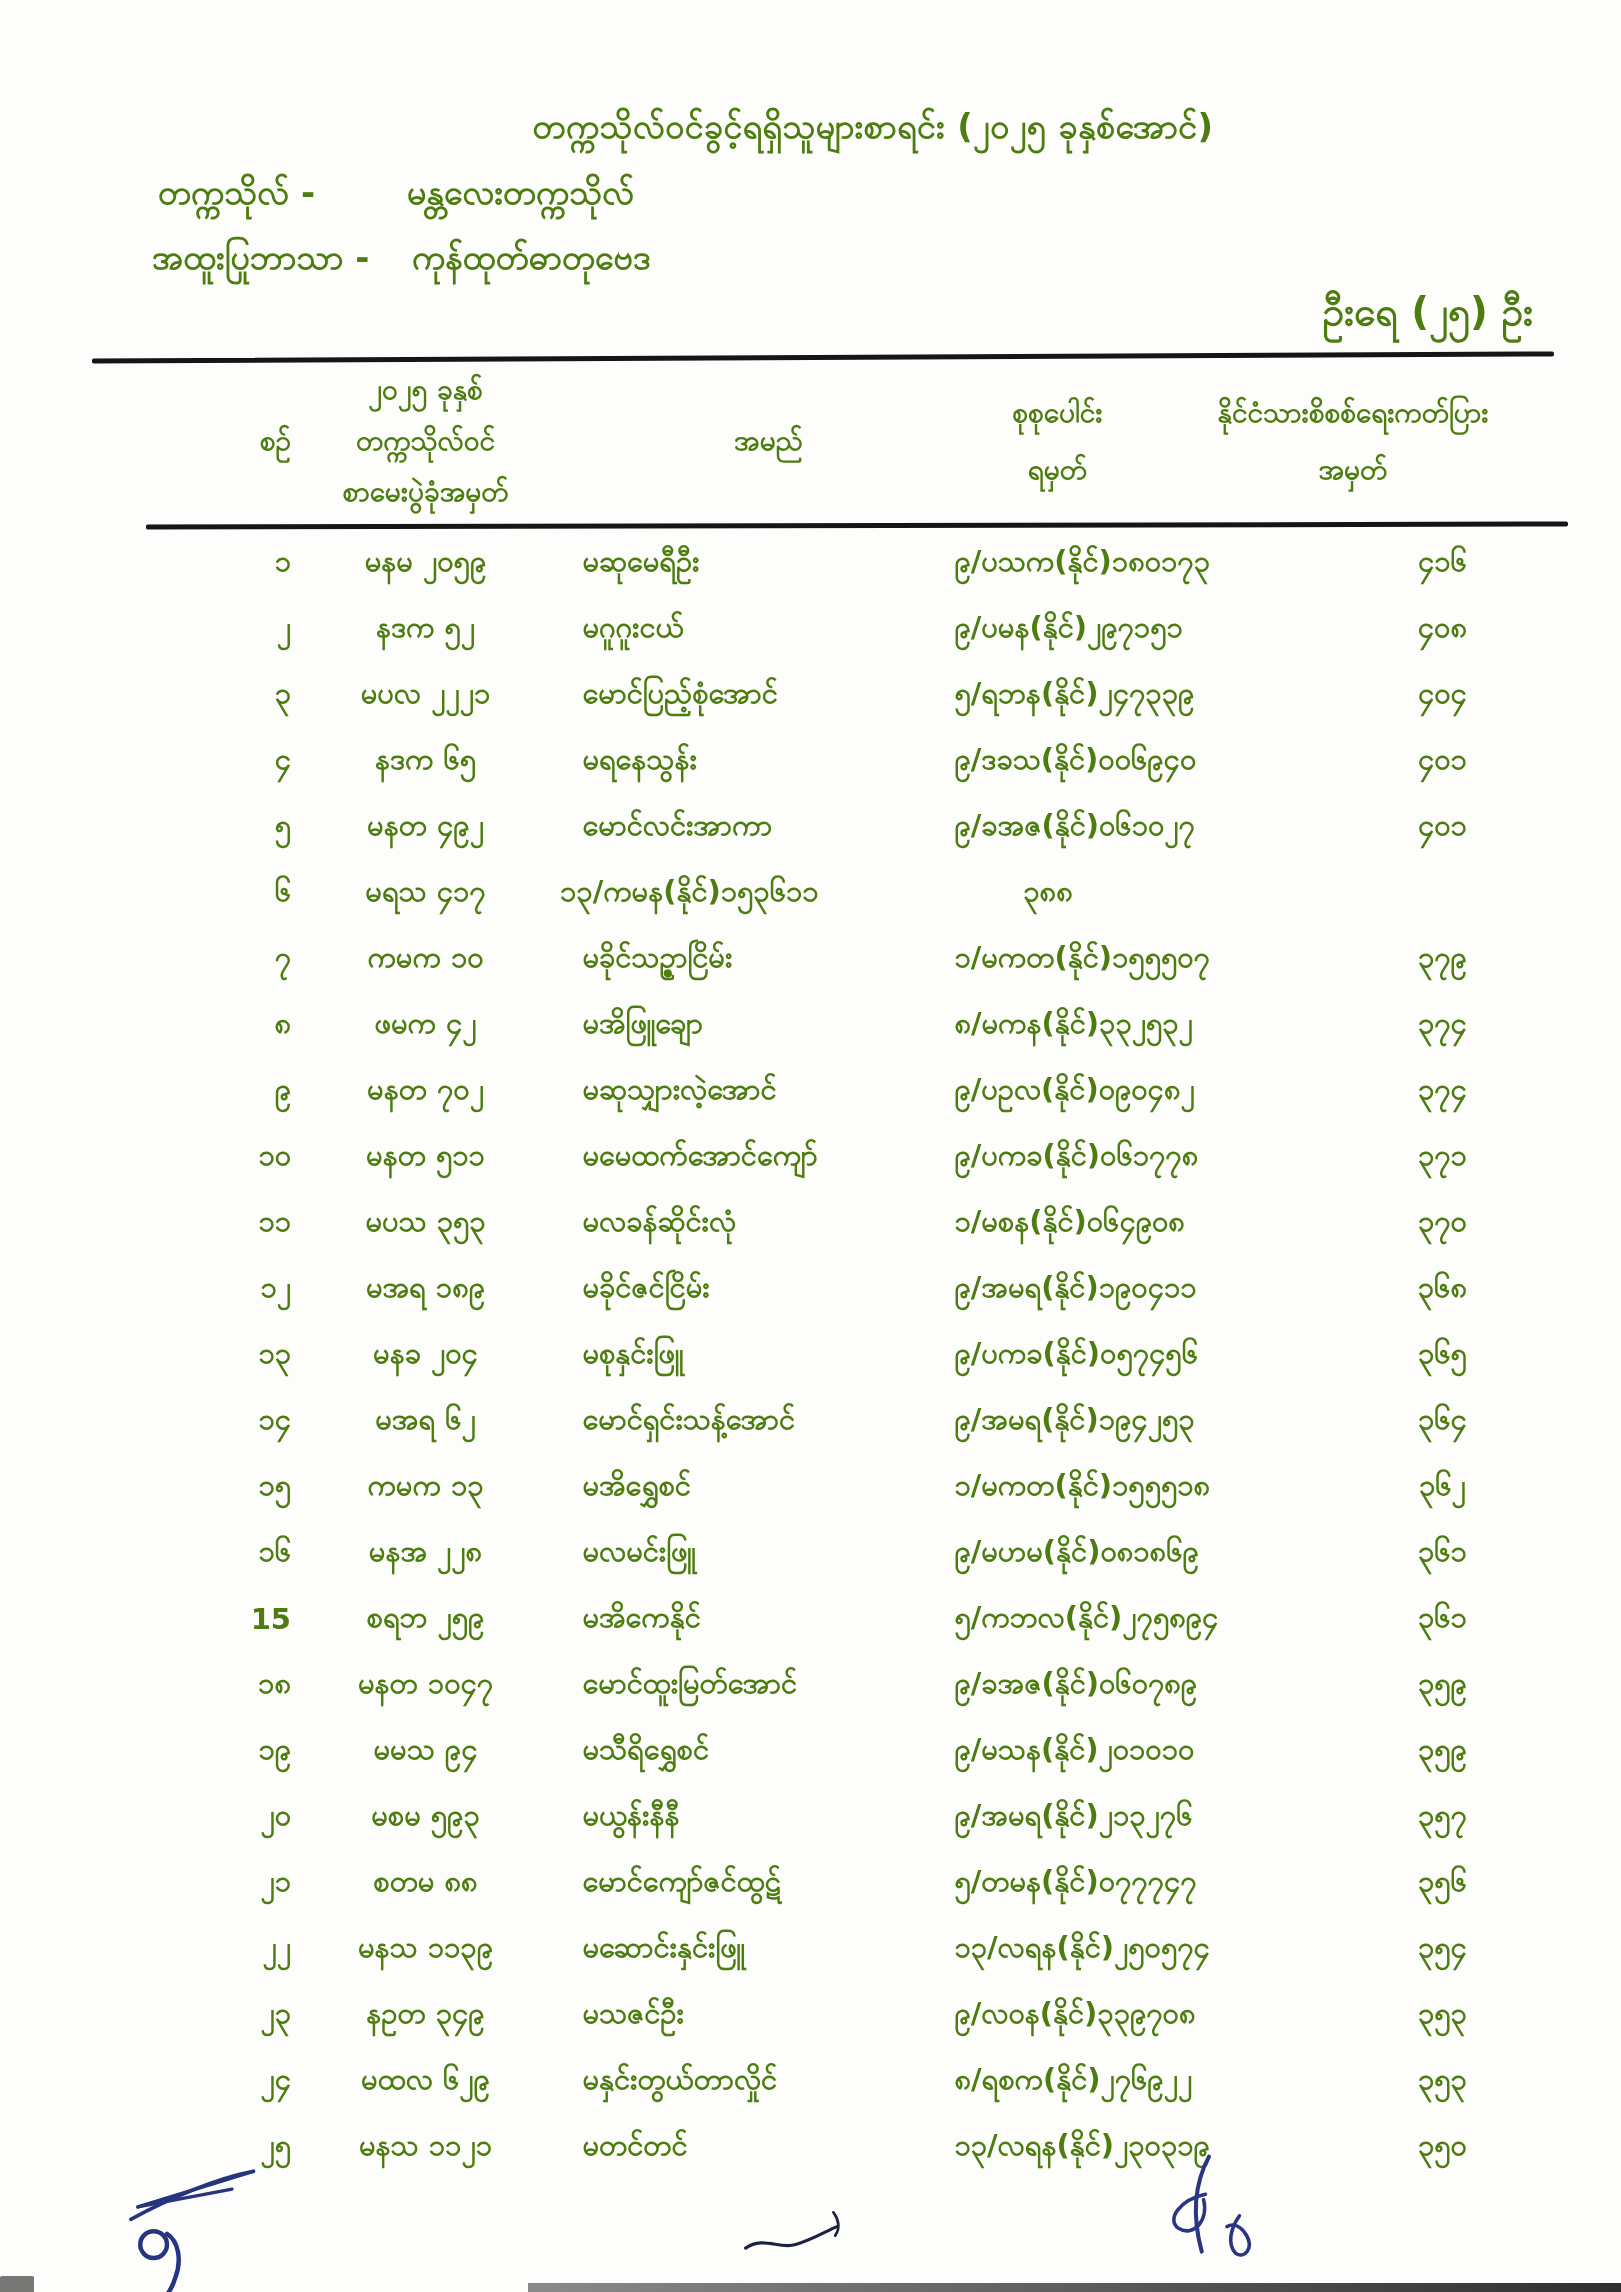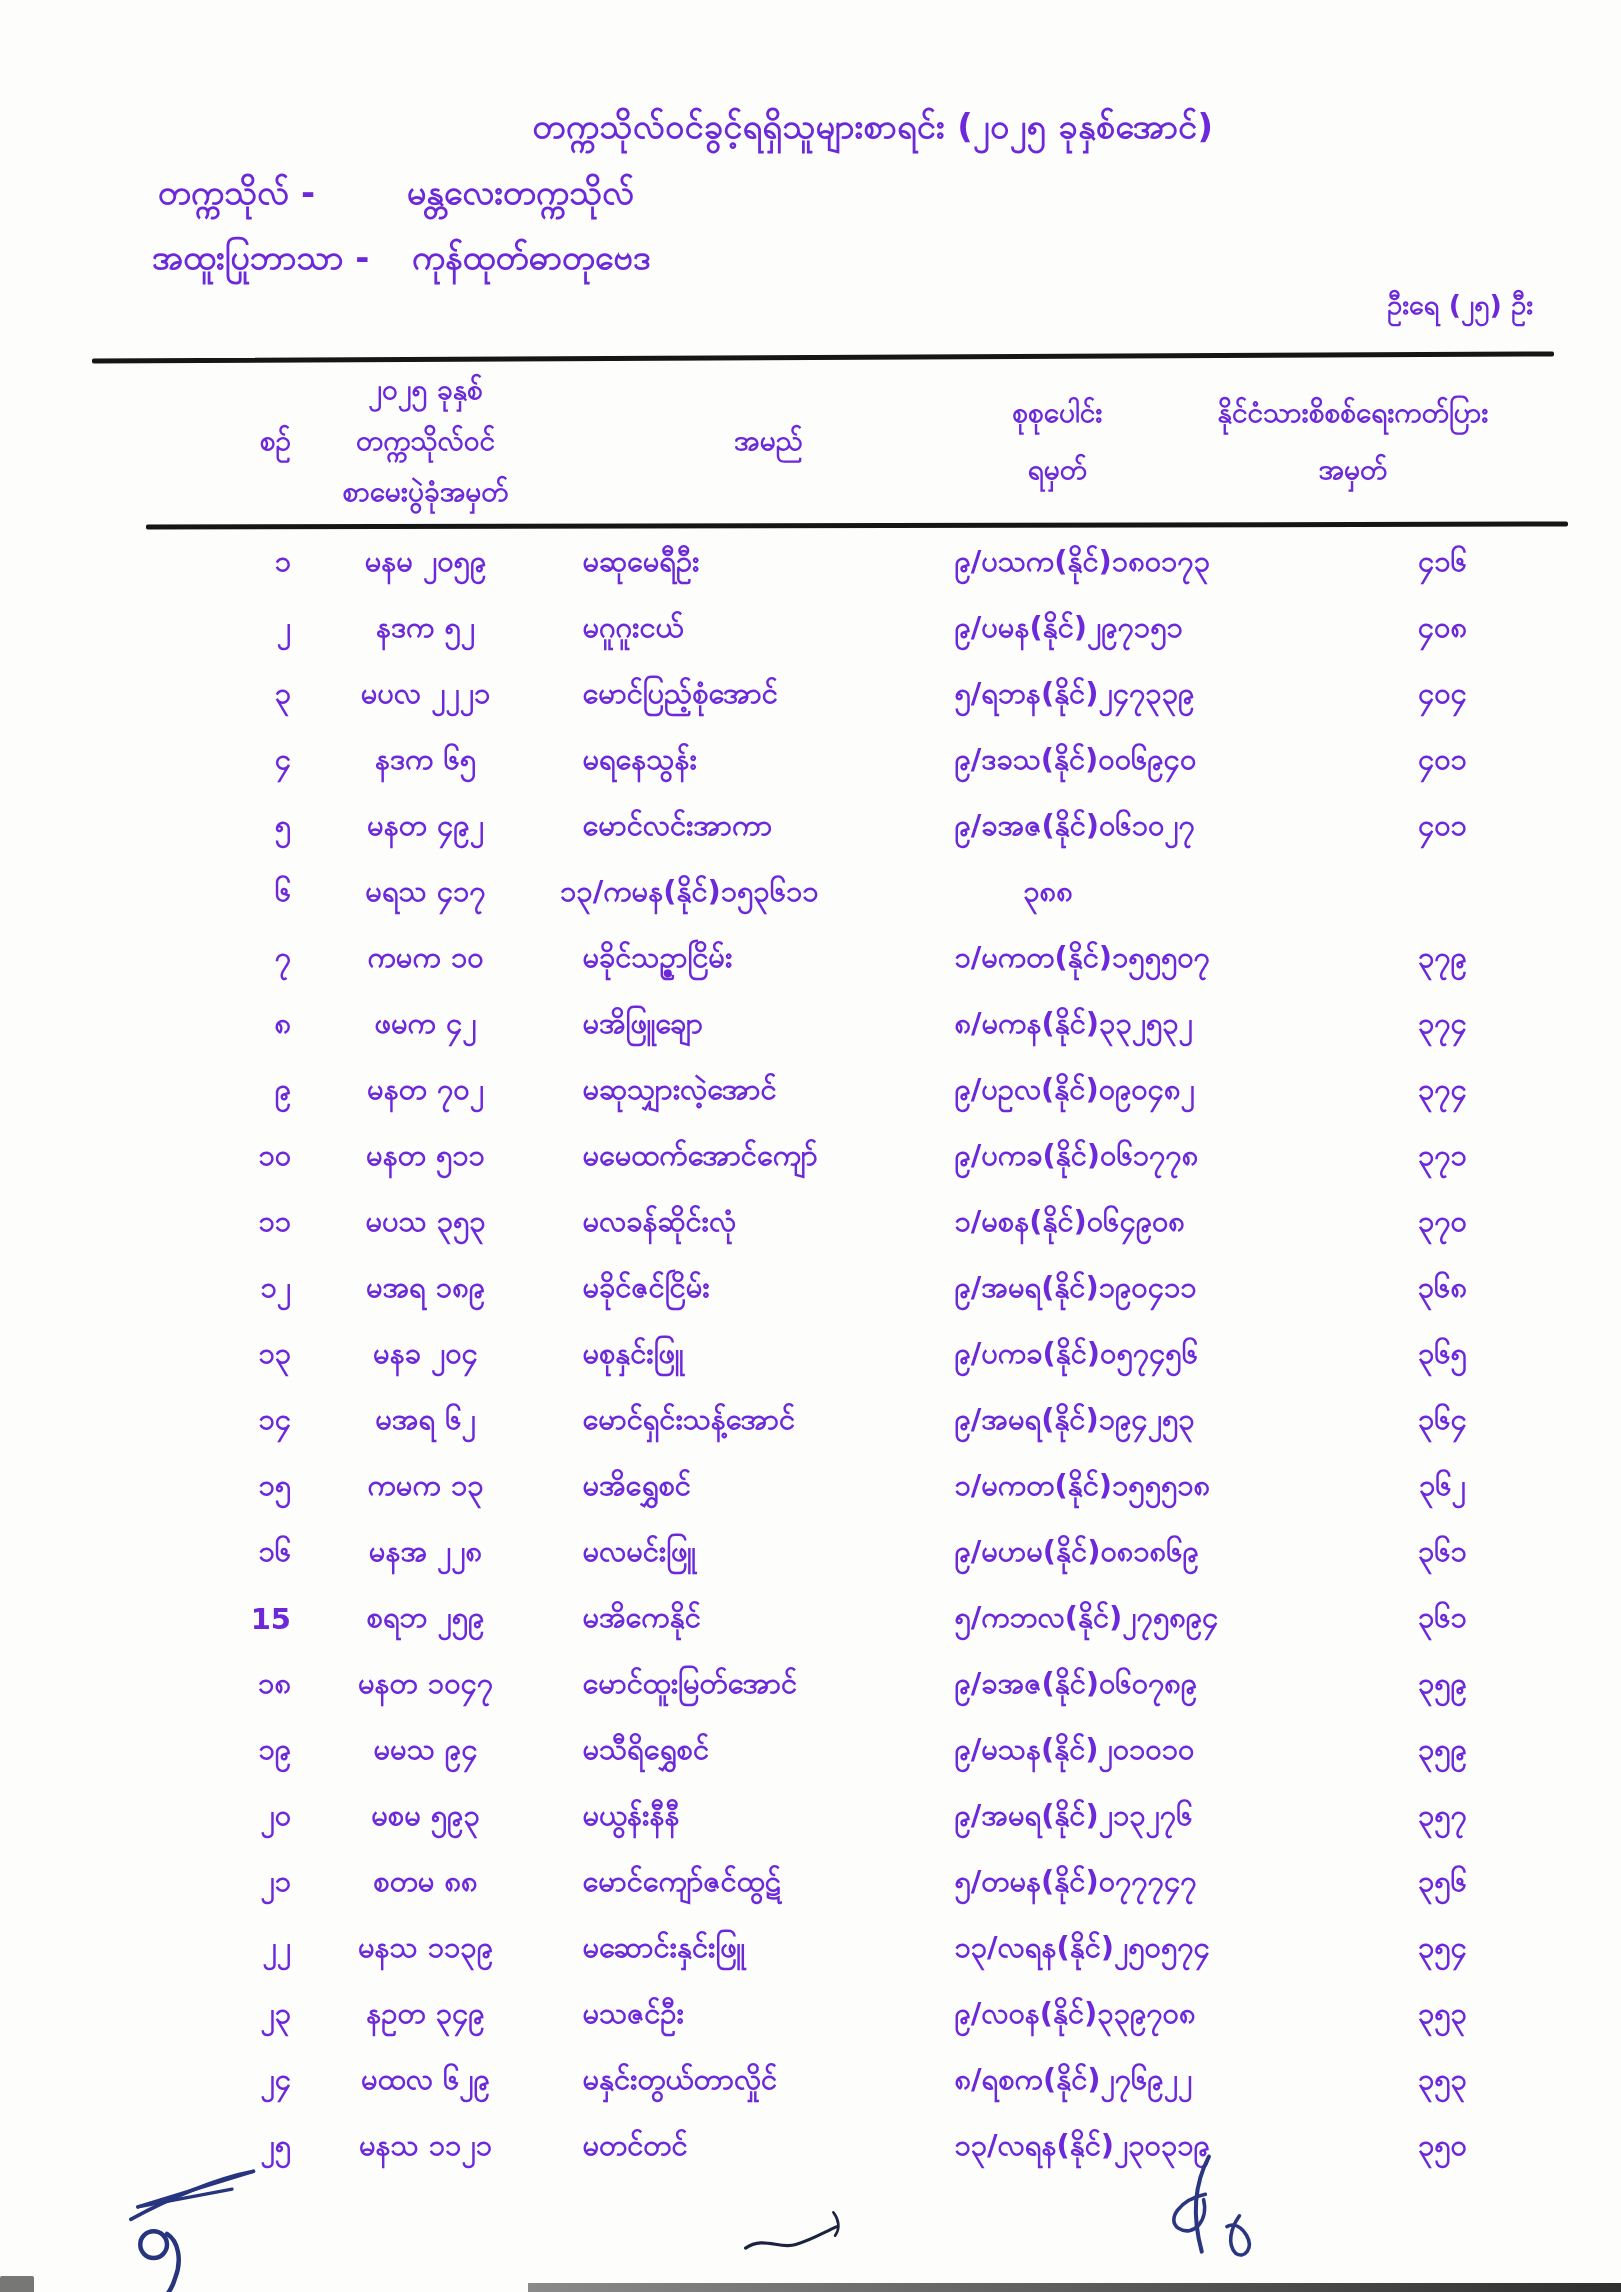--- a/index.html
+++ b/index.html
@@ -1,31 +1,31 @@
 <!DOCTYPE html>
 <html style="font-size:14.3px"><head>
 <meta charset="utf-8">
 <style>
   html,body { margin:0; padding:0; background:#e8e8e8; }
   .page {
     position:relative; width:1621px; height:2293px; margin:0 auto;
-    background:#fdfdfc; overflow:hidden; color:#6d28d9;
+    background:#fdfdfc; overflow:hidden; color:#4d7c0f;
     font-family:"DejaVu Sans","Liberation Sans",sans-serif;
   }
   .doc-title {
     position:absolute; top:104px; left:125px; width:1496px;
     text-align:center; font-size:34px; font-weight:700; letter-spacing:0.4px;
   }
   .meta-label, .meta-value { position:absolute; font-size:34px; font-weight:700; white-space:nowrap; }
   .uni-label   { left:158px; top:170px; }
   .uni-value   { left:407px; top:170px; }
   .major-label { left:152px; top:235px; }
   .major-value { left:412px; top:235px; }
   .count-text  { position:absolute; top:287px; left:1254px; width:279px; text-align:right;
-                 font-size:27px; font-weight:700; white-space:nowrap; }
+                 font-size:39px; font-weight:700; white-space:nowrap; }
   .rule { position:absolute; background:#161616; height:4.5px; border-radius:1.8px; }
   .rule-top { left:92px;  top:355px; width:1462px; transform:rotate(-0.28deg); }
   .rule-mid { left:146px;  top:523px; width:1422px; transform:rotate(-0.12deg); }
 
   .thead { position:absolute; left:0; top:358px; width:1621px; height:165px; display:flex; }
   .thead .cell { display:flex; flex-direction:column; justify-content:center;
                  font-size:28px; font-weight:700; }
   .thead .line { line-height:51px; }
   .c1 { width:197px; margin-left:94px; text-align:right; }
   .c2 { width:269px; text-align:center; }

